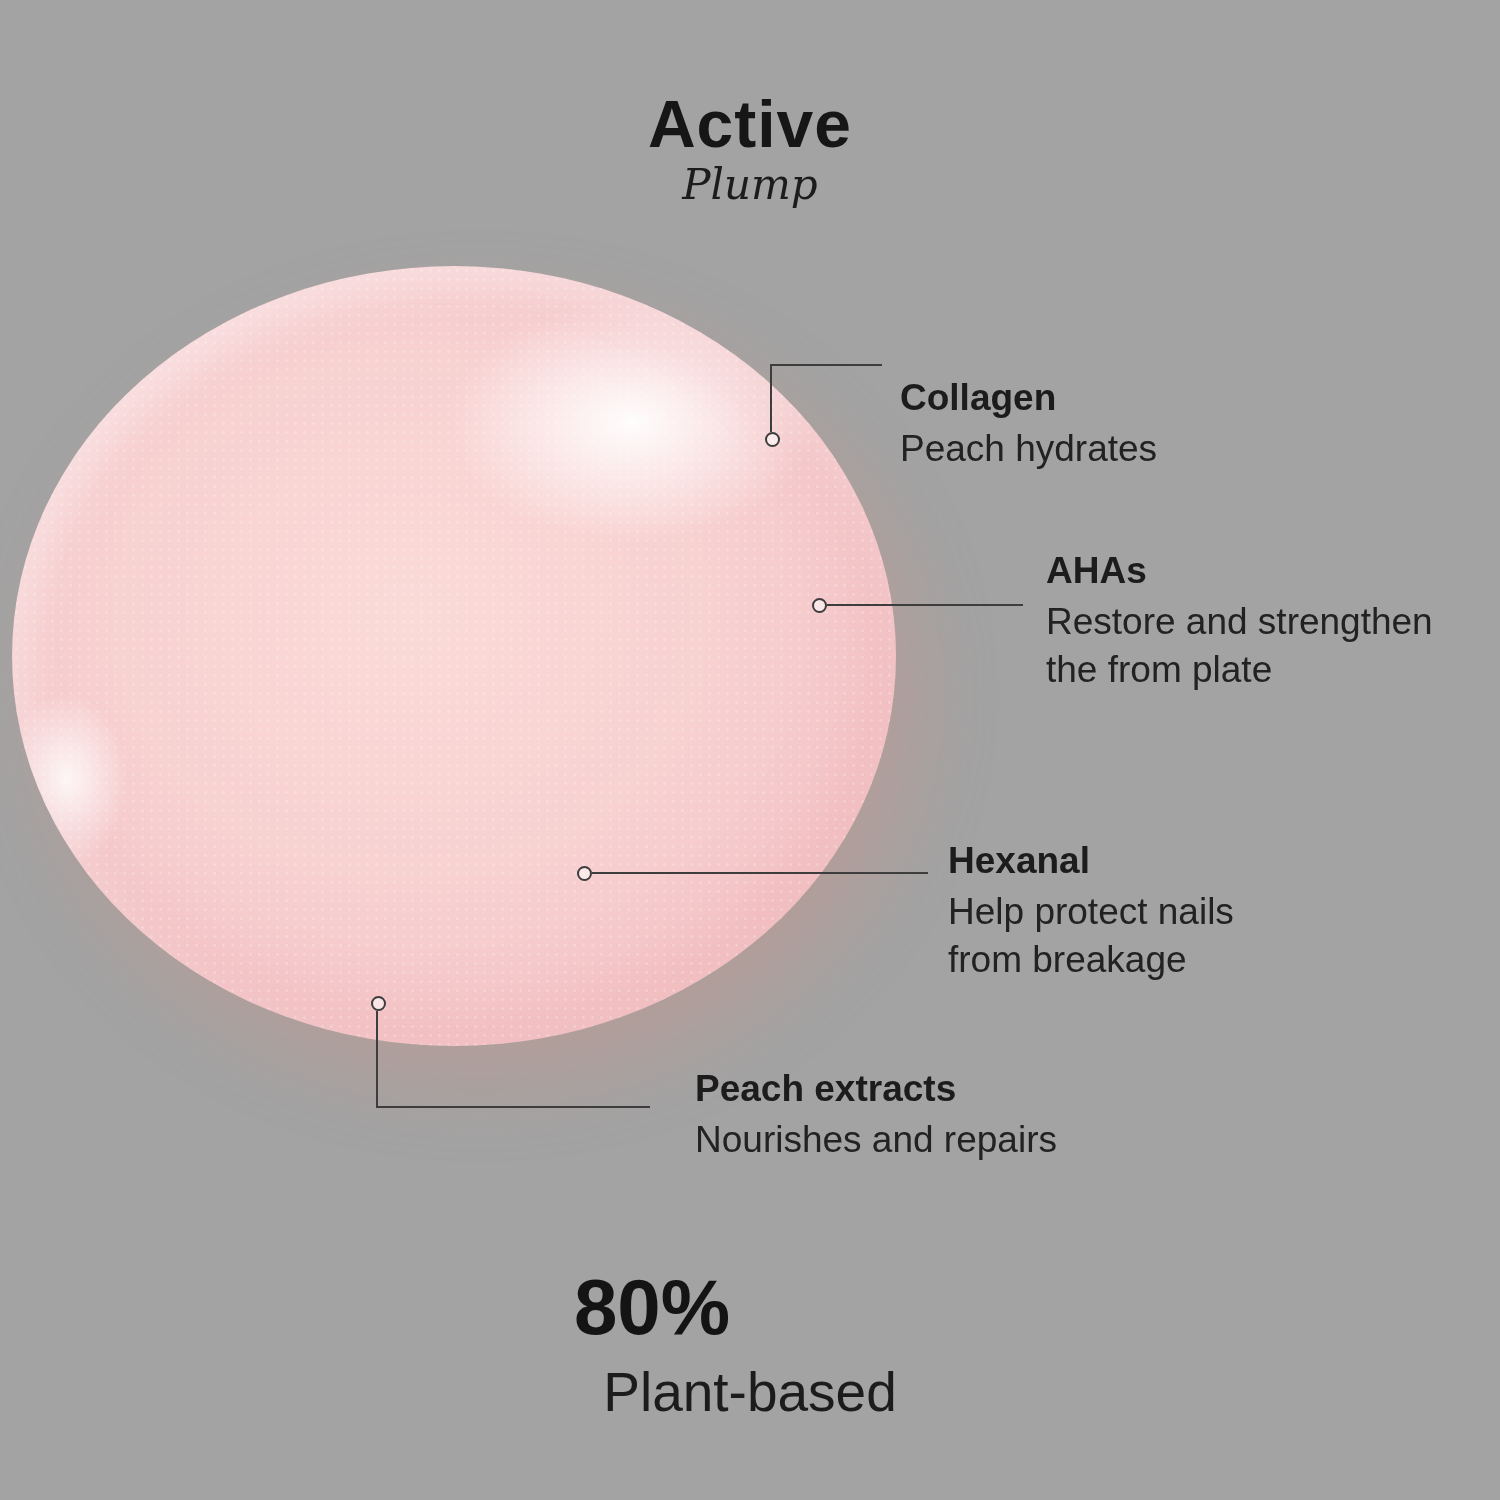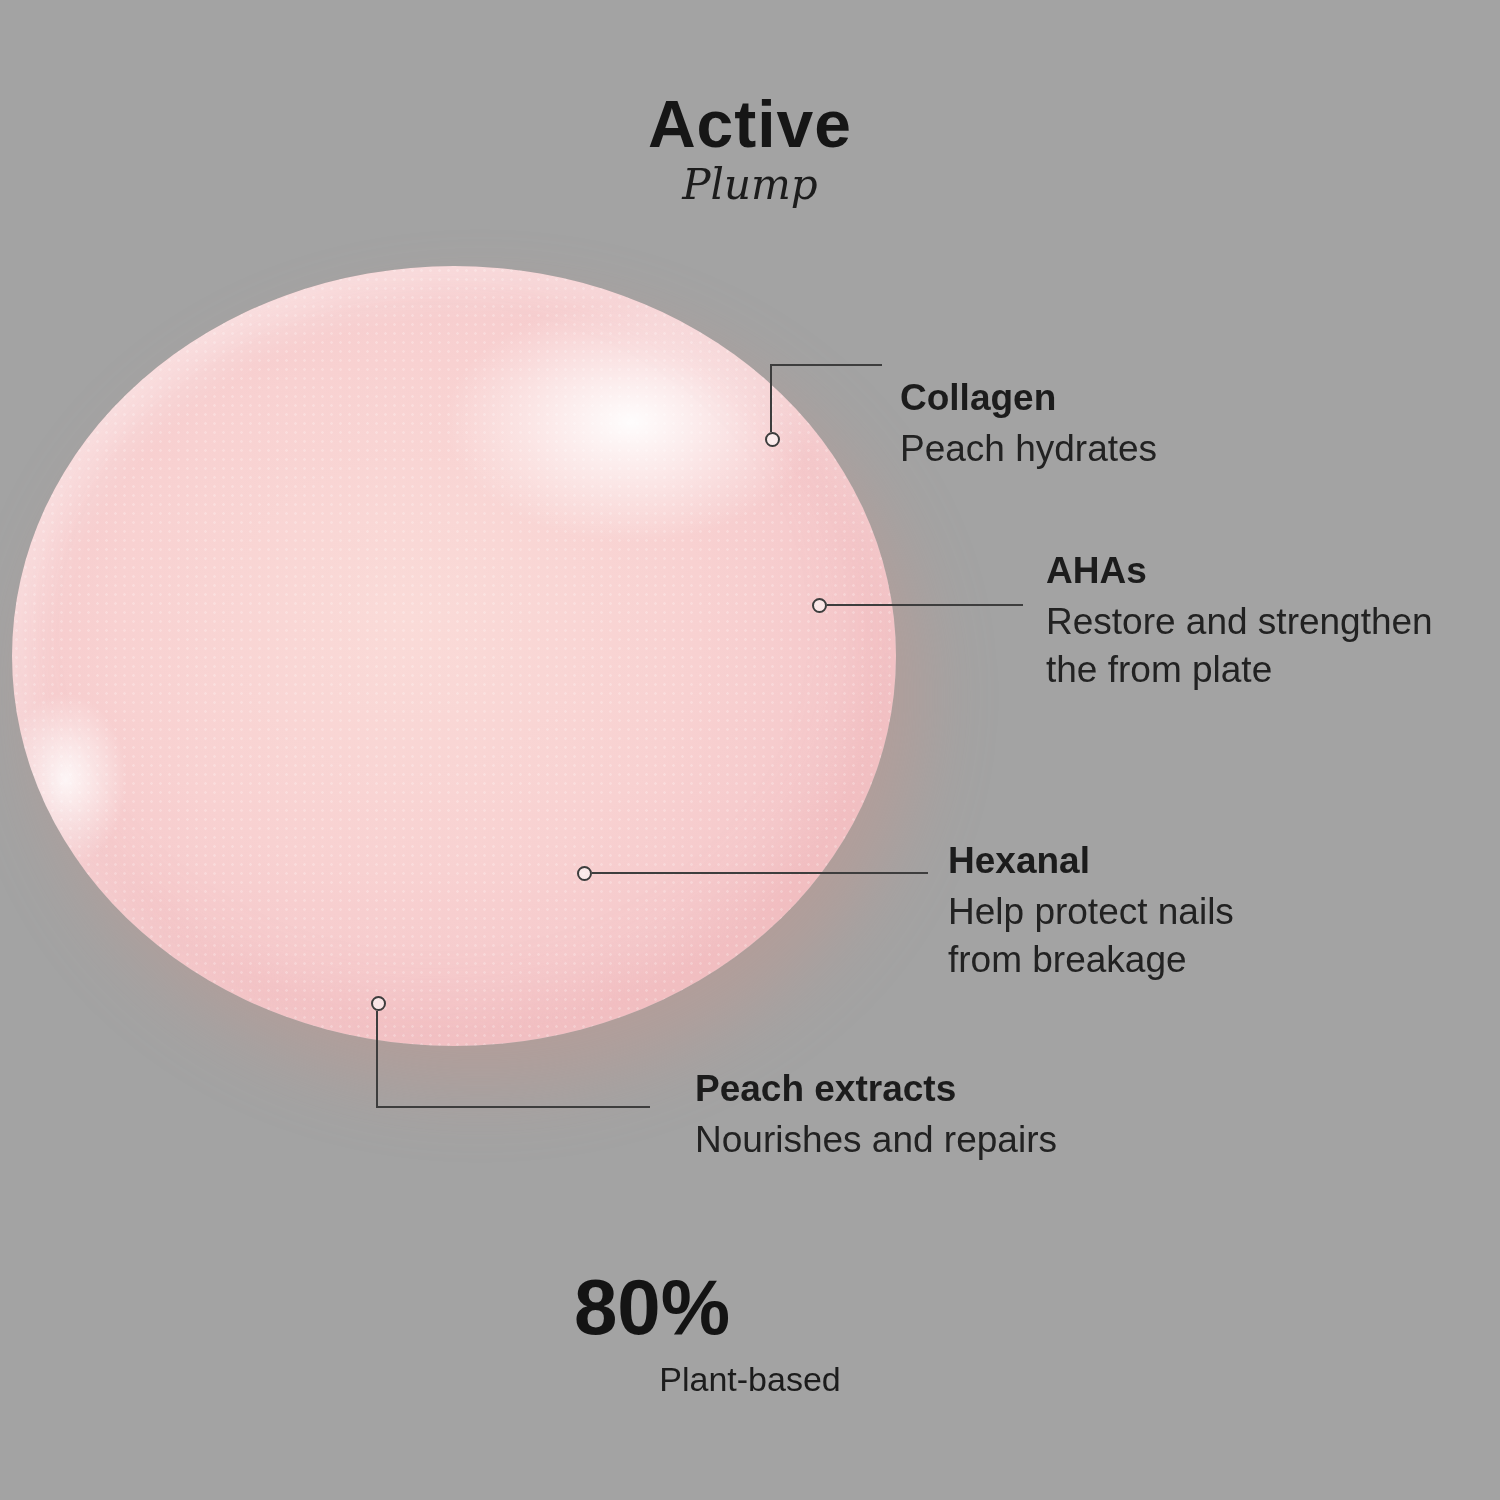--- a/index.html
+++ b/index.html
@@ -82,21 +82,21 @@
   .c4-text .callout-desc{max-width:520px;}
   
   .stat-value{
     position:absolute;left:0;top:1262px;width:1304px;
     text-align:center;
     font-size:78px;font-weight:700;color:#141414;
   }
   .stat-label{
     position:absolute;left:0;top:1360px;width:1500px;
     text-align:center;
-    font-size:34px;font-weight:400;color:#1c1c1c;
+    font-size:55px;font-weight:400;color:#1c1c1c;
   }
 </style>
 </head>
 <body>
 
 <div class="stage">
 
   <div class="title">Active</div>
   <div class="subtitle">Plump</div>
 

